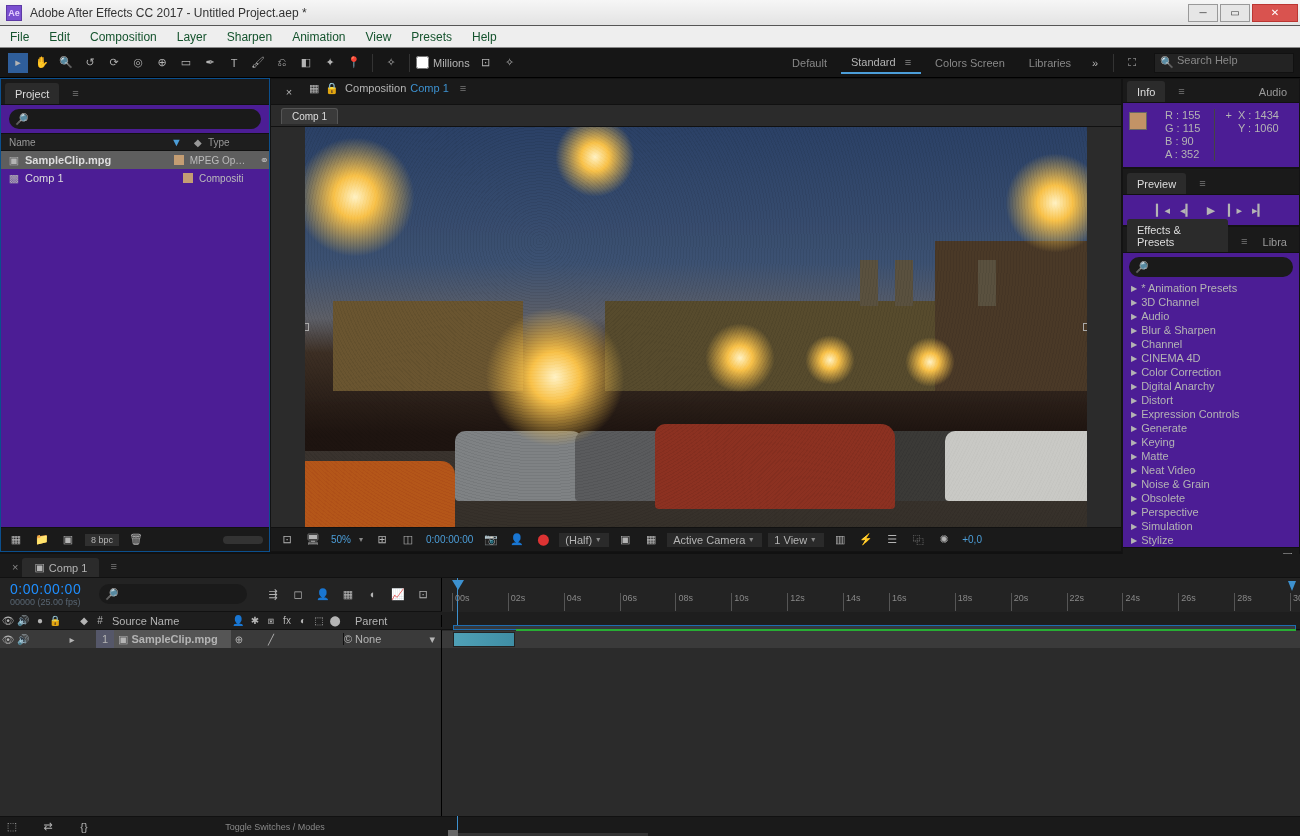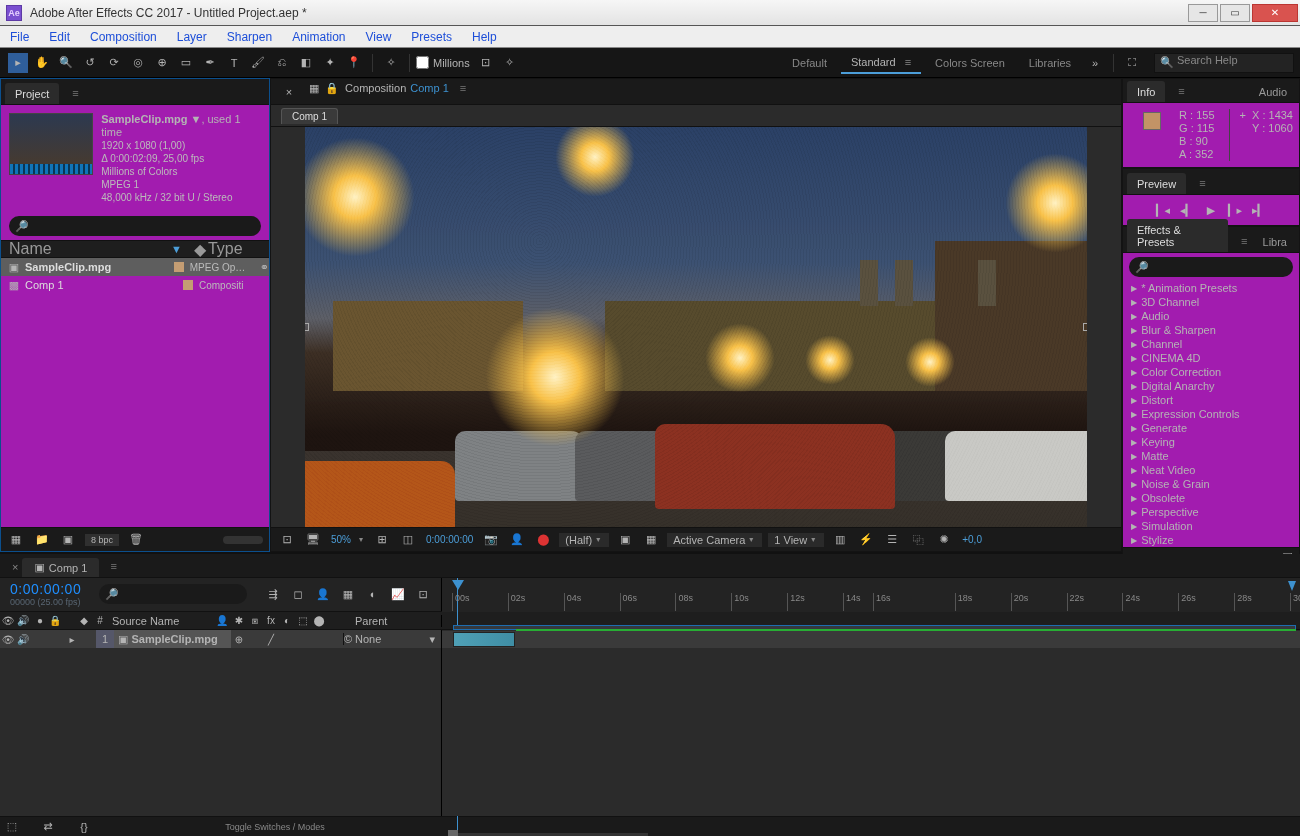--- a/index.html
+++ b/index.html
@@ -8,50 +8,50 @@
 
 .titlebar { height: 26px; background: linear-gradient(#f6f6f6,#e3e3e3); display: flex; align-items: center; padding-left: 6px; border-bottom: 1px solid #555; }
 .titlebar .logo { width: 16px; height: 16px; background: #7a4fd0; display: flex; align-items: center; justify-content: center; color: #e6cfff; font-size: 9px; font-weight: bold; border: 1px solid #5d3aa5; }
 .titlebar .title { color: #333; margin-left: 8px; font-size: 12px; }
 .titlebar .spacer { flex: 1; }
 .winbtn { width: 30px; height: 18px; margin-right: 2px; background: #e6e6e6; border: 1px solid #999; color: #333; display: flex; align-items: center; justify-content: center; font-size: 10px; }
 .winbtn.close { background: #d9534f; color: #fff; border-color: #bb3632; width: 46px; }
 
 
 .menubar { height: 22px; background: #eee; display: flex; align-items: center; border-bottom: 1px solid #888; }
-.menubar .item { padding: 0 10px; color: #1d4ed8; font-size: 12px; line-height: 22px; }
+.menubar .item { padding: 0 10px; color: #14532d; font-size: 12px; line-height: 22px; }
 
 
 .toolbar { height: 30px; background: #161616; border-bottom: 1px solid #000; display: flex; align-items: center; padding: 0 6px; }
 .toolbtn { width: 20px; height: 20px; margin: 0 2px; display: flex; align-items: center; justify-content: center; color: #b4b4b4; cursor: pointer; }
 .toolbtn.hl { background: #2f5e9a; }
 .tool-sep { width: 1px; height: 18px; background: #333; margin: 0 6px; }
 .toolbar .spacer { flex: 1; }
 .workspace-tab { padding: 4px 10px; color: #888; margin: 0 2px; cursor: pointer; }
 .workspace-tab.active { color: #4c9ed9; border-bottom: 2px solid #4c9ed9; }
 .searchbox { width: 140px; height: 20px; background: #232323; border: 1px solid #111; padding-left: 22px; color: #b4b4b4; position: relative; margin-left: 10px; }
 .searchbox .sicon { position: absolute; left: 5px; top: 2px; color: #888; }
 
 
 .main { display: flex; height: calc(100% - 26px - 22px - 30px - 284px); }
-.panel { background: #a21caf; border: 1px solid #131313; display: flex; flex-direction: column; }
+.panel { background: #4c1d95; border: 1px solid #131313; display: flex; flex-direction: column; }
 .panel-tabstrip { height: 26px; background: #1a1a1a; display: flex; align-items: flex-end; padding-left: 4px; border-bottom: 1px solid #111; }
 .ptab { padding: 5px 10px 4px; color: #999; background: #232323; border-top-left-radius: 3px; border-top-right-radius: 3px; cursor: pointer; margin-right: 2px; }
 .ptab.active { color: #ddd; background: #2b2b2b; }
 .ptab-menu { margin-left: 6px; color: #777; padding: 5px; }
 
 
 .project { width: 270px; border: 1px solid #0b4f8d; }
 .project-info { display: flex; padding: 8px; gap: 8px; }
 .thumb { width: 86px; height: 62px; background: linear-gradient(#2c3950,#4a3a2a); border: 1px solid #444; position: relative; overflow: hidden; }
 .thumb::after { content: ""; position: absolute; bottom: 0; left: 0; right: 0; height: 10px; background: repeating-linear-gradient(90deg,#1074b8 0 3px,#0a3554 3px 5px); }
 .metadata div { font-size: 10px; line-height: 13px; color: #bbb; }
 .search-min { margin: 4px 8px; height: 20px; background: #1a1a1a; display: flex; align-items: center; padding-left: 6px; border-radius: 10px; }
 .proj-cols { height: 18px; display: flex; align-items: center; background: #1e1e1e; border-top: 1px solid #111; border-bottom: 1px solid #111; }
-.proj-cols .col { padding-left: 8px; font-size: 16px; color: #999; }
+.proj-cols .col { padding-left: 8px; font-size: 10px; color: #999; }
 .proj-row { height: 18px; display: flex; align-items: center; padding-left: 6px; cursor: pointer; }
 .proj-row.sel { background: #5e5e5e; }
 .proj-row .ic { width: 14px; text-align: center; margin-right: 4px; }
 .proj-row .lbl { flex: 1; color: #ddd; font-size: 11px; }
 .proj-row.sel .lbl { font-weight: bold; }
 .proj-row .swatch { width: 10px; height: 10px; background: #c49d73; margin-right: 6px; }
 .proj-row .type { width: 70px; font-size: 10px; color: #bbb; }
 .project .fill { flex: 1; }
 .project-footer { height: 24px; background: #1a1a1a; border-top: 1px solid #111; display: flex; align-items: center; gap: 8px; padding: 0 6px; }
 .pfbtn { width: 18px; height: 16px; display: flex; align-items: center; justify-content: center; }
@@ -95,21 +95,21 @@
 
 .comp-footer { height: 24px; background: #1a1a1a; display: flex; align-items: center; gap: 6px; padding: 0 6px; border-top: 1px solid #111;}
 .cfbtn { width: 20px; height: 18px; display: flex; align-items: center; justify-content: center; cursor: pointer; }
 .cf-val { color: #4c9ed9; font-size: 10px; padding: 0 2px; white-space: nowrap; }
 .cf-drop { color: #888; font-size: 8px; margin-right: 3px; }
 .cf-box { background: #2a2a2a; padding: 1px 6px; display: flex; align-items: center; gap: 4px; }
 
 
 .right { width: 178px; display: flex; flex-direction: column; }
 .info-panel { height: 90px; }
-.info-body { padding: 6px; display: flex; gap: 14px; font-size: 10px; line-height: 13px; justify-content: flex-end; }
+.info-body { padding: 6px; display: flex; gap: 14px; font-size: 10px; line-height: 13px; }
 .swatch-sq { width: 18px; height: 18px; background: #c29366; border: 1px solid #666; margin-top: 3px; margin-right: 4px;}
 .preview-panel { height: 60px; }
 .preview-body { display: flex; align-items: center; justify-content: center; gap: 8px; height: 30px; }
 .pvbtn { width: 16px; height: 16px; display: flex; align-items: center; justify-content: center; cursor: pointer; }
 .effects-panel { flex: 1; }
 .eff-search { margin: 4px 6px; height: 20px; background: #1a1a1a; border-radius: 10px; display: flex; align-items: center; padding-left: 6px; }
 .eff-list { flex:1; overflow: hidden; }
 .eff-item { padding: 1px 8px; font-size: 11px; display: flex; align-items: center; gap: 4px; cursor: pointer; height: 14px;}
 .eff-item .tri { font-size: 8px; }
 .eff-footer { height: 18px; background: #1a1a1a; border-top: 1px solid #111; display:flex; justify-content:flex-end; padding:2px 6px;}
@@ -215,31 +215,20 @@
   </div>
 </div>
 
 <div class="main">
 
   <div class="panel project">
     <div class="panel-tabstrip">
       <div class="ptab active">Project</div>
       <div class="ptab-menu">≡</div>
     </div>
-    <div class="project-info">
-      <div class="thumb"></div>
-      <div class="metadata">
-        <div><span style="font-weight:bold;">SampleClip.mpg ▼</span><span>, used 1 time</span></div>
-        <div>1920 x 1080 (1,00)</div>
-        <div>Δ 0:00:02:09, 25,00 fps</div>
-        <div>Millions of Colors</div>
-        <div>MPEG 1</div>
-        <div>48,000 kHz / 32 bit U / Stereo</div>
-      </div>
-    </div>
     <div class="search-min">
         <span>🔎</span>
       </div>
     <div class="proj-cols">
       <div class="col" style="width:170px;">Name</div>
       <div style="color:#4c9ed9;margin-right:4px;">▼</div>
       <div class="col" style="width:14px;">◆</div>
       <div class="col">Type</div>
     </div>
     <div id="proj-rows">
@@ -517,21 +506,21 @@
         <div class="cti-line"></div>
         <div class="endcap"></div>
       <div class="ruler-tick" style="left: 10px;">00s</div>
           <div class="ruler-tick" style="left: 65.8667px;">02s</div>
           <div class="ruler-tick" style="left: 121.733px;">04s</div>
           <div class="ruler-tick" style="left: 177.6px;">06s</div>
           <div class="ruler-tick" style="left: 233.467px;">08s</div>
           <div class="ruler-tick" style="left: 289.333px;">10s</div>
           <div class="ruler-tick" style="left: 345.2px;">12s</div>
           <div class="ruler-tick" style="left: 401.067px;">14s</div>
-          <div class="ruler-tick" style="left: 431px;">16s</div>
+          <div class="ruler-tick" style="left: 447px;">16s</div>
           <div class="ruler-tick" style="left: 512.8px;">18s</div>
           <div class="ruler-tick" style="left: 568.667px;">20s</div>
           <div class="ruler-tick" style="left: 624.533px;">22s</div>
           <div class="ruler-tick" style="left: 680.4px;">24s</div>
           <div class="ruler-tick" style="left: 736.267px;">26s</div>
           <div class="ruler-tick" style="left: 792.133px;">28s</div>
           <div class="ruler-tick" style="left: 848px;">30s</div>
         </div>
     </div>
   </div>
@@ -546,21 +535,21 @@
       <div class="ico">#</div>
       <div style="flex:1;padding-left:4px;">Source Name</div>
       <div class="ico">👤</div>
       <div class="ico">✱</div>
       <div class="ico">⧆</div>
       <div class="ico">fx</div>
       <div class="ico">◐</div>
       <div class="ico">⬚</div>
       <div class="ico">⬤</div>
       <div style="border-left:1px solid #111;width:8px;"></div>
-      <div style="width:90px;padding-left:4px;margin-left:16px;">Parent</div>
+      <div style="width:90px;padding-left:4px;">Parent</div>
     </div>
   </div>
   <div class="tl-body">
     <div class="layers-left">
       <div class="layer-row">
         <div class="cell">👁</div>
         <div class="cell">🔊</div>
         <div class="cell"></div>
           <div class="cell"></div>
         <div class="cell">▸</div>

